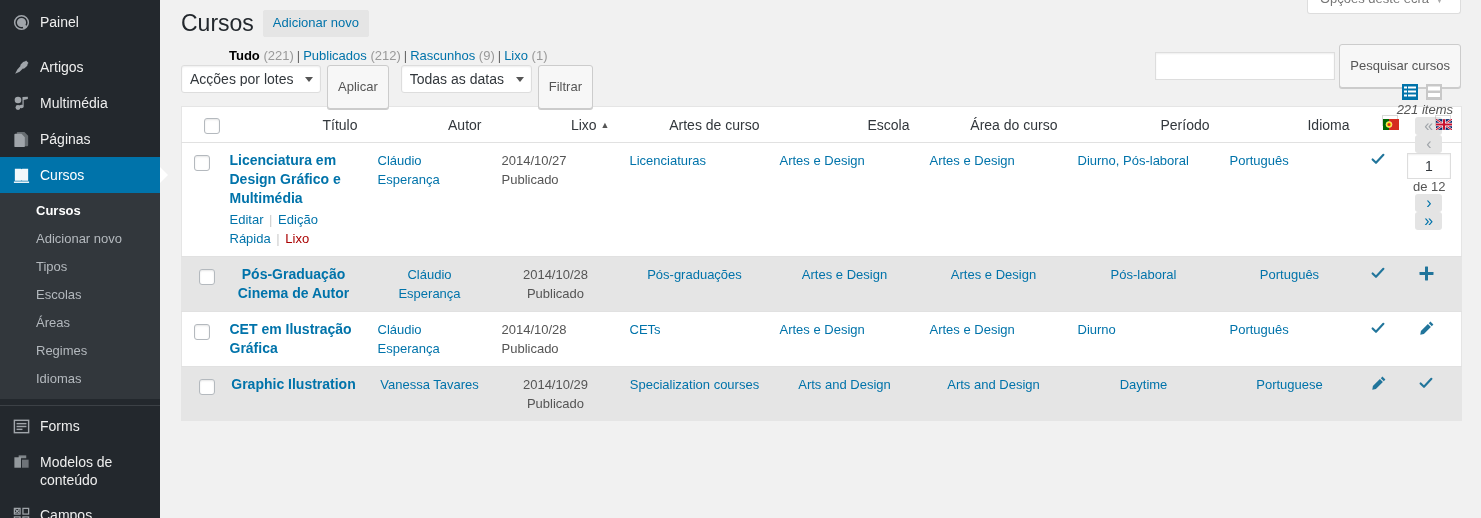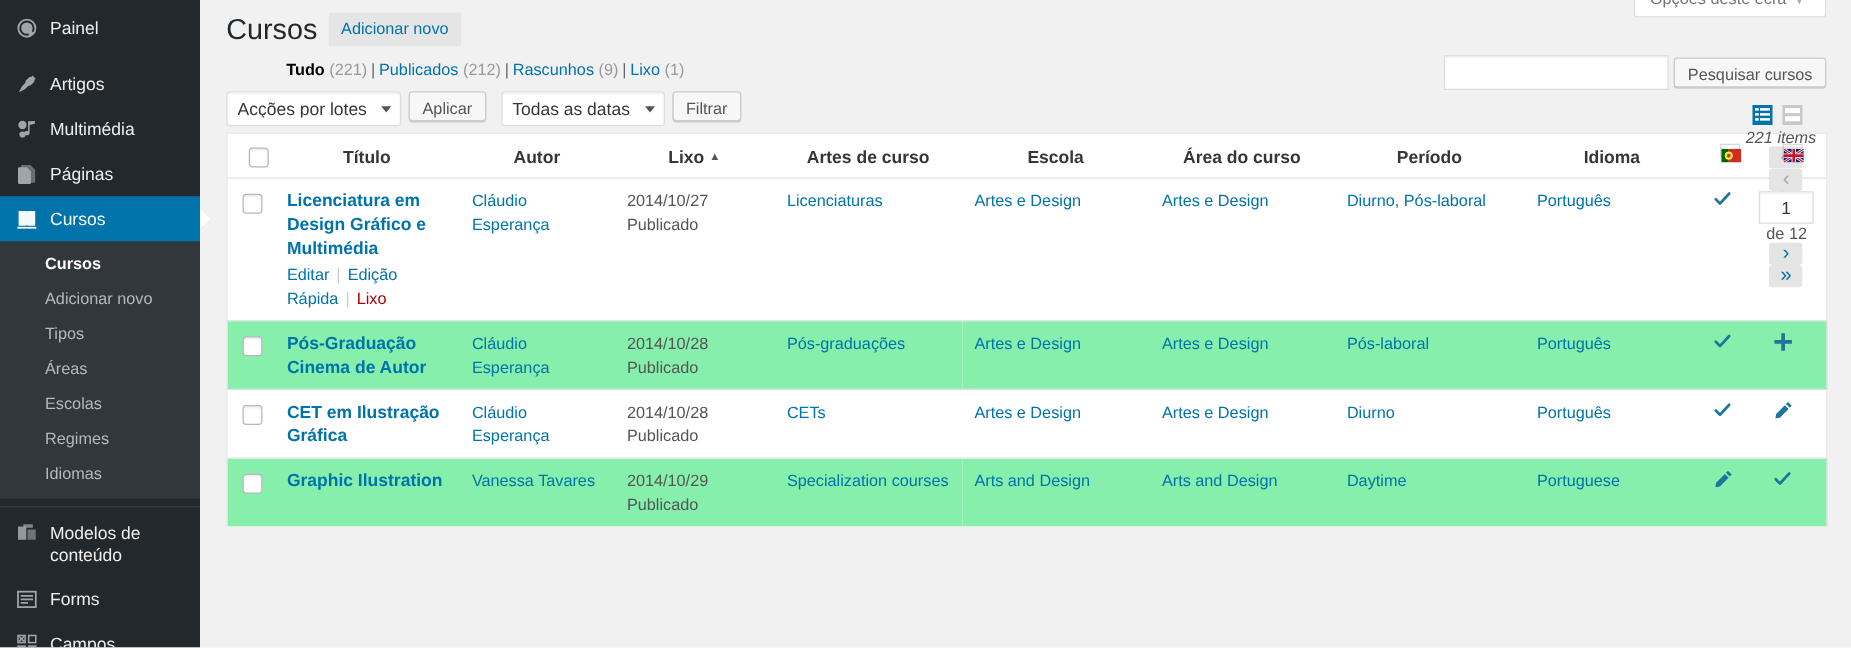--- a/index.html
+++ b/index.html
@@ -176,21 +176,21 @@
   }
   .button {
     background: #f7f7f7;
     border: 1px solid #ccc;
     border-radius: 3px;
     box-shadow: 0 1px 0 #ccc;
     color: #555;
     font-family: inherit;
     font-size: 13px;
     line-height: 26px;
-    height: 24px;
+    height: 44px;
     padding: 0 10px;
     cursor: pointer;
     white-space: nowrap;
   }
   .filter-gap { width: 12px; }
 
   
   .search-box {
     position: absolute;
     right: 20px; top: 44px;
@@ -270,22 +270,22 @@
   table.wp-list-table {
     width: 100%;
     border-collapse: collapse;
     background: #fff;
     border: 1px solid #e5e5e5;
     border-bottom: none;
     table-layout: fixed;
     clear: both;
   }
   table.wp-list-table thead th {
-    text-align: center;
-    font-weight: 700;
+    text-align: right;
+    font-weight: 400;
     font-size: 14px;
     color: #32373c;
     padding: 8px 10px;
     line-height: 18px;
     vertical-align: middle;
     border-bottom: 1px solid #e1e1e1;
     white-space: nowrap;
   }
   table.wp-list-table thead th.col-cb,
   table.wp-list-table tbody td.col-cb { width: 38px; padding-left: 12px; padding-right: 0; }
@@ -294,21 +294,21 @@
   table.wp-list-table tbody td {
     padding: 8px 10px;
     vertical-align: top;
     font-size: 13px;
     line-height: 19px;
     color: #555;
     border-top: 1px solid #e1e1e1;
   }
   table.wp-list-table tbody tr:first-child td { border-top: none; }
   table.wp-list-table tbody tr { background: #fff; }
-  table.wp-list-table tbody tr.alternate { background: #86efac; }
+  table.wp-list-table tbody tr.alternate { background: #e5e5e5; text-align: center; }
 
   td a, th a { color: #0073aa; text-decoration: none; cursor: pointer; }
   .row-title { font-weight: bold; font-size: 14px; line-height: 19px; display: inline-block; }
   .row-actions {
     color: #ddd;
     font-size: 13px;
     line-height: 19px;
     padding-top: 2px;
   }
   .row-actions a { color: #0073aa; }
@@ -382,46 +382,46 @@
             <path d="M3 3h6.2c.6 0 1 .4 1 1v10.4c0 .6-.4 1-1 1H3V3zm8 0h6v12.4h-6c-.6 0-1-.4-1-1V4c0-.6.4-1 1-1z" opacity=".95"></path>
             <rect x="2" y="16.3" width="16" height="1.5"></rect>
           </svg>
         </span>
         <span class="mi-label">Cursos</span>
       </div>
       <div class="submenu">
         <span class="submenu-item current">Cursos</span>
         <span class="submenu-item">Adicionar novo</span>
         <span class="submenu-item">Tipos</span>
+        <span class="submenu-item">Escolas</span>
         <span class="submenu-item">Áreas</span>
-        <span class="submenu-item">Escolas</span>
         <span class="submenu-item">Regimes</span>
         <span class="submenu-item">Idiomas</span>
       </div>
       <div class="menu-group-sep"></div>
-      <div class="menu-item">
-        <span class="mi-icon">
-          <svg xmlns="http://www.w3.org/2000/svg" width="19" height="19" viewBox="0 0 20 20" fill="currentColor">
-            <path d="M2.5 4.5h7v11h-7z" opacity=".9"></path>
-            <path d="M10.5 7h7v8.5h-7z" opacity=".6"></path>
-            <path d="M7 2.5h8v3H7z" opacity=".75"></path>
-          </svg>
-        </span>
-        <span class="mi-label">Modelos de conteúdo</span>
-      </div>
       <div class="menu-item">
         <span class="mi-icon">
           <svg xmlns="http://www.w3.org/2000/svg" width="19" height="19" viewBox="0 0 20 20" fill="none" stroke="currentColor" stroke-width="1.5">
             <rect x="2.5" y="3.5" width="15" height="13"></rect>
             <line x1="4.8" y1="7" x2="15.2" y2="7"></line>
             <line x1="4.8" y1="10" x2="15.2" y2="10"></line>
             <line x1="4.8" y1="13" x2="11" y2="13"></line>
           </svg>
         </span>
         <span class="mi-label">Forms</span>
+      </div>
+      <div class="menu-item">
+        <span class="mi-icon">
+          <svg xmlns="http://www.w3.org/2000/svg" width="19" height="19" viewBox="0 0 20 20" fill="currentColor">
+            <path d="M2.5 4.5h7v11h-7z" opacity=".9"></path>
+            <path d="M10.5 7h7v8.5h-7z" opacity=".6"></path>
+            <path d="M7 2.5h8v3H7z" opacity=".75"></path>
+          </svg>
+        </span>
+        <span class="mi-label">Modelos de conteúdo</span>
       </div>
       <div class="menu-item">
         <span class="mi-icon">
           <svg xmlns="http://www.w3.org/2000/svg" width="19" height="19" viewBox="0 0 20 20" fill="none" stroke="currentColor" stroke-width="1.3">
             <rect x="2.5" y="2.5" width="6" height="6"></rect>
             <rect x="11.5" y="2.5" width="6" height="6"></rect>
             <rect x="2.5" y="11.5" width="6" height="6"></rect>
             <rect x="11.5" y="11.5" width="6" height="6"></rect>
             <line x1="3.5" y1="3.5" x2="7.5" y2="7.5"></line>
             <line x1="7.5" y1="3.5" x2="3.5" y2="7.5"></line>

